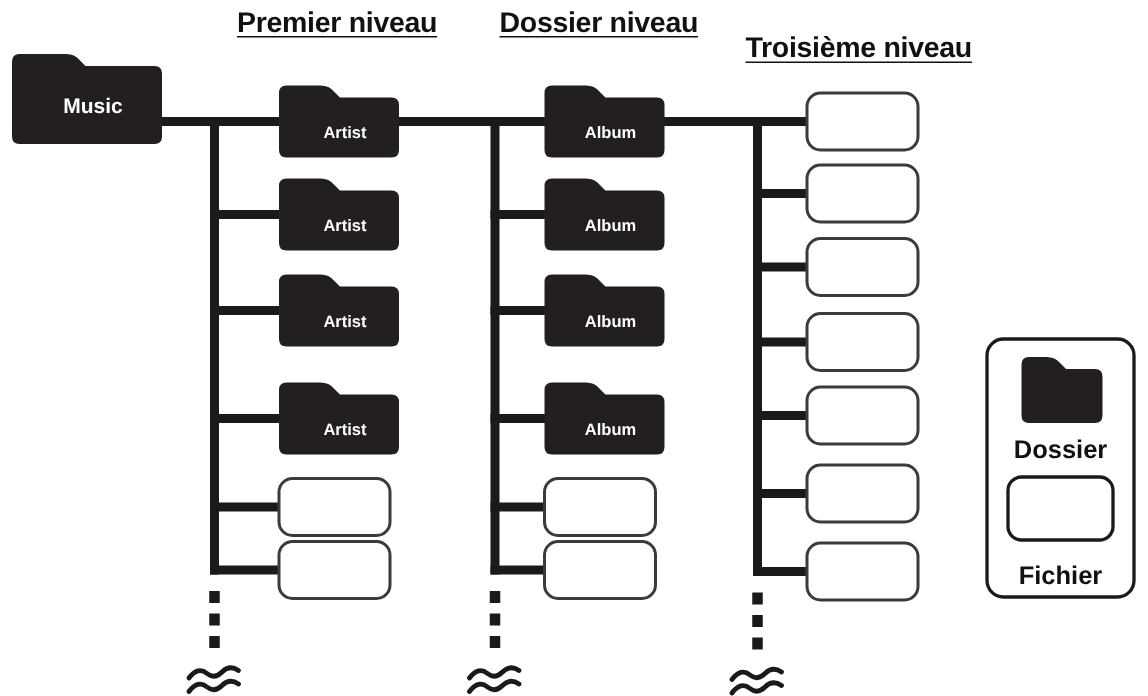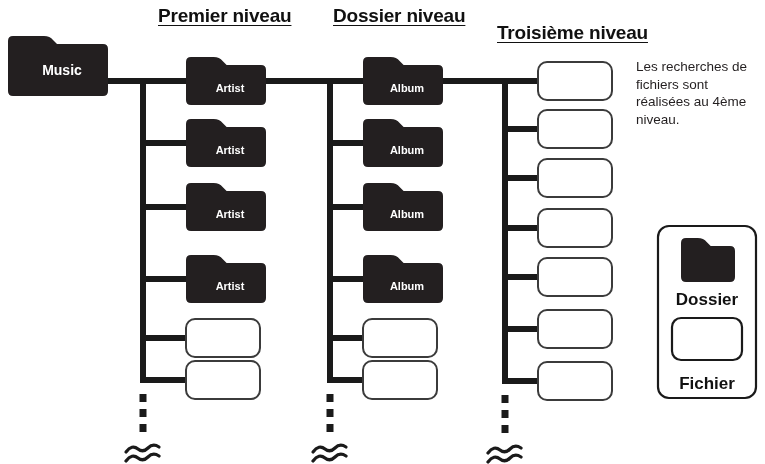--- a/index.html
+++ b/index.html
@@ -186,15 +186,14 @@
       <text id="legend-folder-text" class="legend-label" x="707" y="305" text-anchor="middle">Dossier</text>
       <rect x="672" y="318" width="70" height="42" rx="9" ry="9" fill="#ffffff" stroke="#1a1a1a" stroke-width="2.2"></rect>
       <text id="legend-file-text" class="legend-label" x="707" y="389" text-anchor="middle">Fichier</text>
     </g>
   </svg>
 
   <div class="col-header" style="left:158px;top:5px;">Premier niveau</div>
   <div class="col-header" style="left:333px;top:5px;">Dossier niveau</div>
   <div class="col-header" style="left:497px;top:22px;">Troisième niveau</div>
 
-  <div class="note-text">Les recherches de fichiers sont réalisées au 4ème niveau.</div>
 
 </div>
 
 </body></html>

